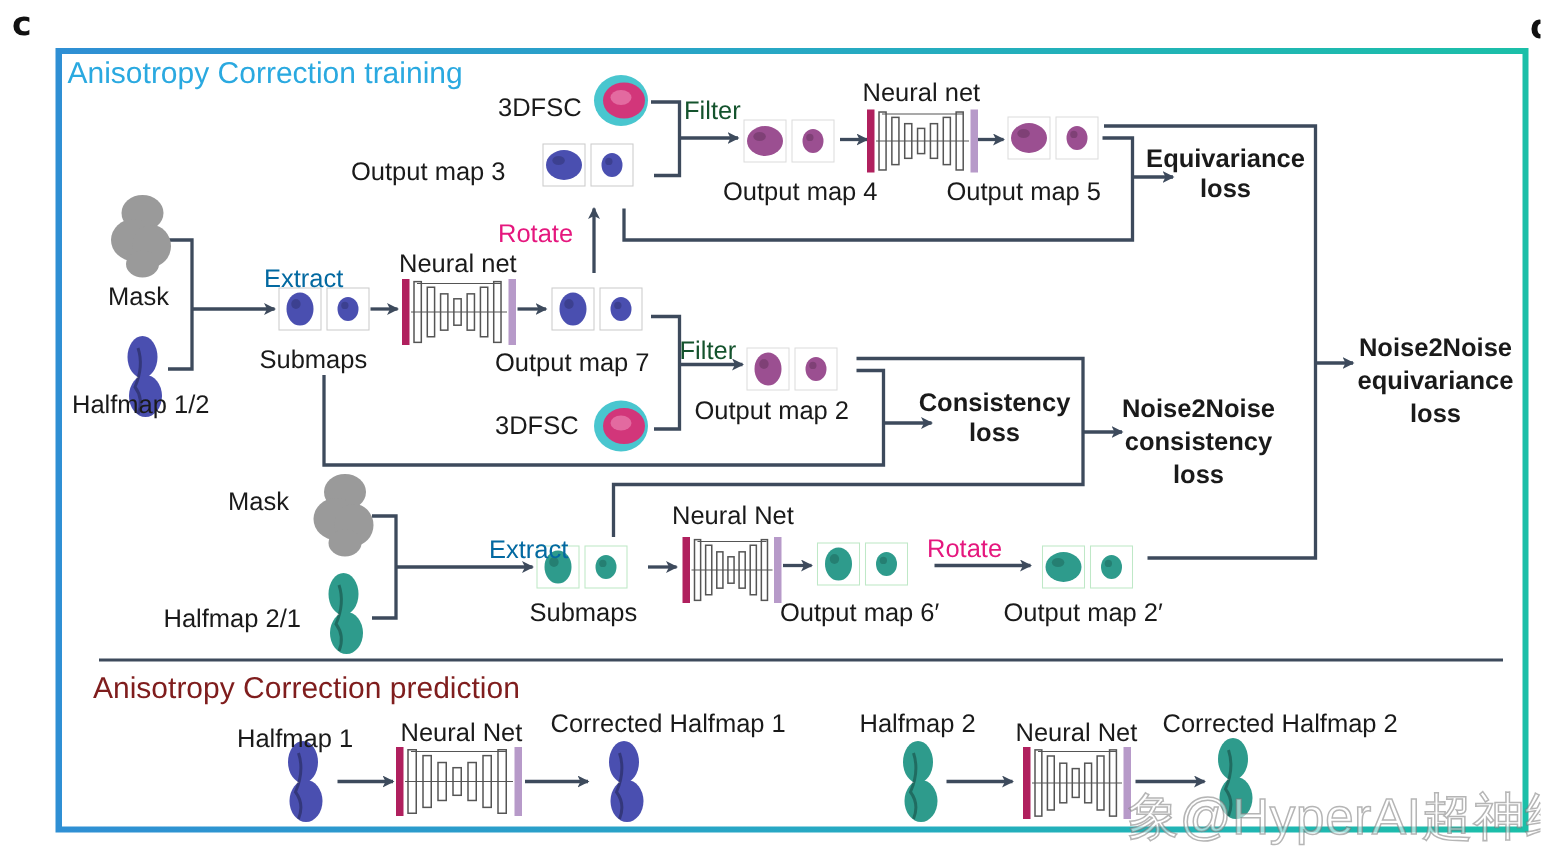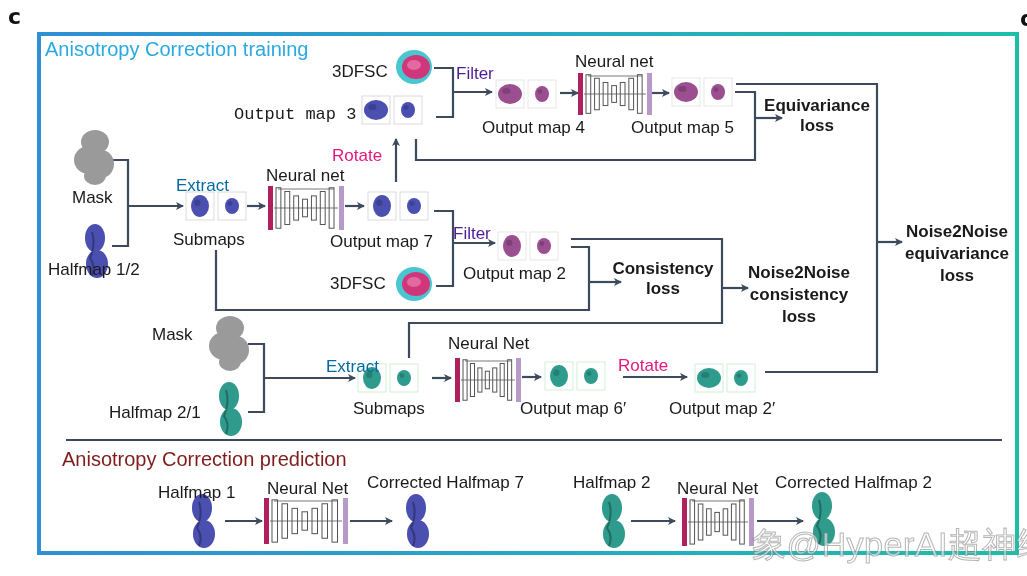--- a/index.html
+++ b/index.html
@@ -5,21 +5,21 @@
   html,body{margin:0;padding:0;background:#fff;}
   body{width:1027px;height:576px;position:relative;overflow:hidden;font-family:"Liberation Sans","DejaVu Sans",sans-serif;color:#1a1a1a;}
   .abs{position:absolute;}
   .panel-letter{left:8px;top:4px;font-size:22px;font-weight:bold;font-family:"DejaVu Sans",sans-serif;color:#111;}
   .panel-letter-right{left:1020px;top:6px;font-size:22px;font-weight:bold;font-family:"DejaVu Sans",sans-serif;color:#111;}
   .frame{left:37px;top:32px;width:982px;height:523px;border:4px solid transparent;border-radius:0;
     background:linear-gradient(#fff,#fff) padding-box,linear-gradient(90deg,#2f8fd4 0%,#27a8c4 50%,#1bbfa8 100%) border-box;box-sizing:border-box;}
   .section-title{font-size:20px;white-space:nowrap;}
   .lbl{font-size:17px;white-space:nowrap;}
   .ctr{text-align:center;font-weight:bold;}
-  .c-filter{color:#4c1d95;}
+  .c-filter{color:#14532d;}
   .c-rotate{color:#e5177e;}
   .c-extract{color:#0369a1;padding-left:45px;}
   .divider{left:66px;top:439px;width:936px;height:2px;background:#3d4a5c;}
   svg.lines{position:absolute;left:0;top:0;}
   .watermark{left:752px;top:522px;font-size:34px;color:rgba(255,255,255,0.55);-webkit-text-stroke:1px rgba(120,120,120,0.55);white-space:nowrap;letter-spacing:0.5px;}
 </style>
 </head>
 <body>
 
 <div class="abs panel-letter">c</div>
@@ -284,21 +284,21 @@
         <ellipse cx="414" cy="282" rx="7" ry="5" fill="#e36aa0"></ellipse>
       </g>
     </g>
 </svg>
 
 <div class="abs section-title" style="left:45px;top:38px;color:#2aa9e0;">Anisotropy Correction training</div>
 <div class="abs divider"></div>
 <div class="abs section-title" style="left:62px;top:448px;color:#7f1d1d;">Anisotropy Correction prediction</div>
 
 <div class="abs lbl" style="left:332px;top:62px;">3DFSC</div>
-<div class="abs lbl" style="left:234px;top:105px;font-family:Liberation Mono, monospace;">Output map 3</div>
+<div class="abs lbl" style="left:234px;top:105px;">Output map 3</div>
 <div class="abs lbl c-filter" style="left:456px;top:64px;">Filter</div>
 <div class="abs lbl" style="left:575px;top:52px;">Neural net</div>
 <div class="abs lbl" style="left:482px;top:118px;text-align:right;">Output map 4</div>
 <div class="abs lbl" style="left:631px;top:118px;">Output map 5</div>
 <div class="abs lbl ctr" style="left:762px;top:96px;width:110px;">
   <div>Equivariance</div>
   <div>loss</div>
 </div>
 <div class="abs lbl c-rotate" style="left:332px;top:146px;">Rotate</div>
 <div class="abs lbl" style="left:72px;top:188px;">Mask</div>
@@ -328,18 +328,18 @@
 <div class="abs lbl c-extract" style="left:281px;top:357px;">Extract</div>
 <div class="abs lbl" style="left:109px;top:403px;">Halfmap 2/1</div>
 <div class="abs lbl" style="left:353px;top:399px;">Submaps</div>
 <div class="abs lbl" style="left:448px;top:334px;">Neural Net</div>
 <div class="abs lbl" style="left:520px;top:399px;">Output map 6′</div>
 <div class="abs lbl c-rotate" style="left:618px;top:356px;">Rotate</div>
 <div class="abs lbl" style="left:669px;top:399px;">Output map 2′</div>
 
 <div class="abs lbl" style="left:158px;top:473px;margin-top:10px;">Halfmap 1</div>
 <div class="abs lbl" style="left:267px;top:479px;">Neural Net</div>
-<div class="abs lbl" style="left:367px;top:473px;">Corrected Halfmap 7</div>
+<div class="abs lbl" style="left:367px;top:473px;">Corrected Halfmap 1</div>
 <div class="abs lbl" style="left:573px;top:473px;">Halfmap 2</div>
 <div class="abs lbl" style="left:677px;top:479px;">Neural Net</div>
 <div class="abs lbl" style="left:775px;top:473px;">Corrected Halfmap 2</div>
 
 <div class="abs watermark">象@HyperAI超神经</div>
 
 </body></html>

